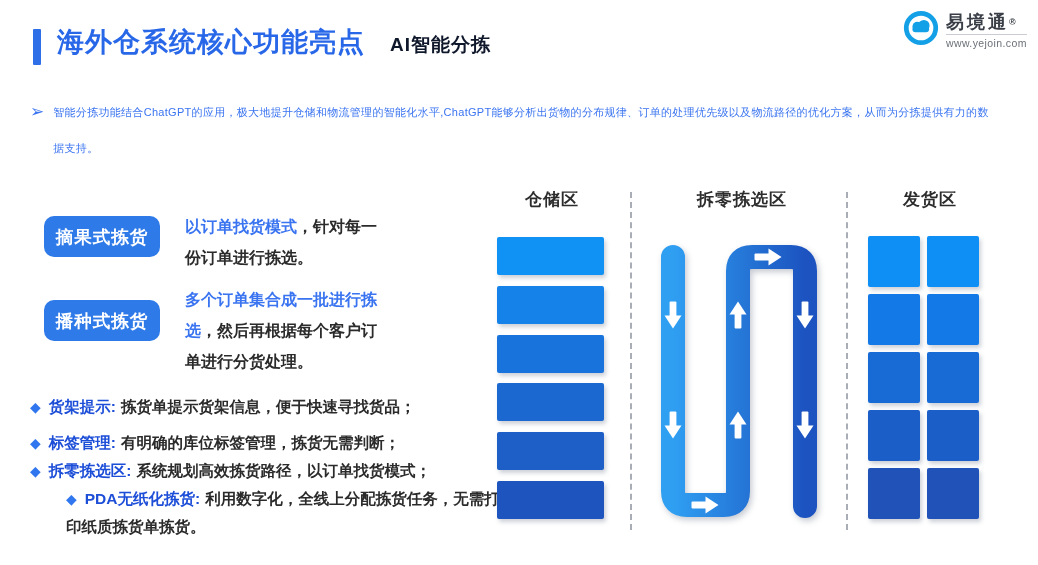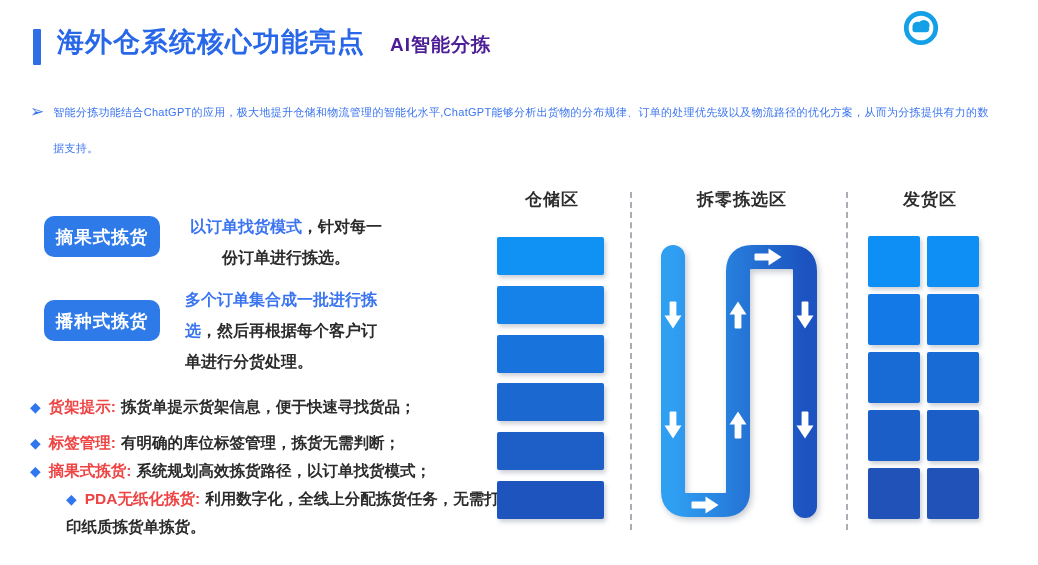--- a/index.html
+++ b/index.html
@@ -4,44 +4,44 @@
 <style>
   html,body{margin:0;padding:0;}
   body{
     width:1038px;height:565px;position:relative;background:#ffffff;overflow:hidden;
     font-family:"Liberation Sans","DejaVu Sans",sans-serif;
   }
   
   .title-bar{position:absolute;left:33px;top:29px;width:8px;height:36px;background:#2e6fe8;border-radius:1px;}
   .header{position:absolute;left:57px;top:24px;display:flex;align-items:baseline;gap:25px;white-space:nowrap;}
   .title{font-size:27px;font-weight:700;color:#2767e8;letter-spacing:1px;}
-  .subtitle{font-size:19px;font-weight:700;color:#4c1d95;letter-spacing:1px;}
+  .subtitle{font-size:19px;font-weight:700;color:#0f172a;letter-spacing:1px;}
   
   .logo{position:absolute;left:902px;top:9px;display:flex;align-items:center;gap:6px;}
   .logo-text{display:flex;flex-direction:column;}
   .logo-name-row{font-size:18px;font-weight:700;color:#3a3f47;letter-spacing:3px;line-height:20px;
     border-bottom:1px solid #c9cdd2;padding-bottom:2px;white-space:nowrap;}
   .logo-reg{font-size:9px;vertical-align:top;letter-spacing:0;color:#3a3f47;}
   .logo-url{font-size:10.5px;color:#6b7077;letter-spacing:.4px;margin-top:2px;}
   
   .intro{position:absolute;left:30px;top:94px;width:965px;display:flex;gap:9px;}
   .intro-arrow{color:#3a74f0;font-size:17px;line-height:36px;flex:0 0 auto;}
   .intro-text{color:#3a74f0;font-size:11px;line-height:36px;font-weight:500;letter-spacing:.3px;}
   
   .mode-btn{position:absolute;width:116px;height:41px;background:#2e7ae8;border-radius:10px;color:#fff;
     font-size:17.5px;font-weight:700;display:flex;align-items:center;justify-content:center;letter-spacing:1px;}
   #btn1{left:44px;top:216px;} #btn2{left:44px;top:300px;}
   .mode-desc{position:absolute;left:185px;width:202px;font-size:16px;font-weight:600;line-height:31px;color:#2b2b2b;}
-  #desc1{top:211px;text-align:center;} #desc2{top:284px;}
+  #desc1{top:211px;} #desc2{top:284px;}
   .hl{color:#3a74f0;}
   
   .feature{position:absolute;left:30px;width:452px;font-size:15.5px;font-weight:600;color:#2b2b2b;line-height:27px;}
   #f1{top:393px;} #f2{top:429px;} #f3{top:457px;} #f4{top:485px;width:438px;margin-left:36px;}
   .diamond{color:#2f76ef;font-size:14px;margin-right:8px;}
-  .f-label{color:#ef4444;margin-right:5px;}
+  .f-label{color:#1d4ed8;margin-right:5px;}
   
   .zone-label{position:absolute;top:188px;transform:translateX(-50%);font-size:17px;font-weight:700;color:#2c2c2c;letter-spacing:1px;white-space:nowrap;}
   #z1{left:552px;} #z2{left:742px;} #z3{left:930px;}
   .vsep{position:absolute;top:192px;height:338px;width:0;border-left:2px dashed #a9aeb6;}
   #sep1{left:630px;} #sep2{left:846px;}
   .shelf-stack{position:absolute;left:497px;top:237px;display:flex;flex-direction:column;gap:10.8px;}
   .shelf{width:107px;height:38px;border-radius:2px;box-shadow:2px 3px 4px rgba(110,120,140,.35);}
   .shelf:nth-child(1){background:#0f92f4;}
   .shelf:nth-child(2){background:#1482e9;}
   .shelf:nth-child(3){background:#1874dc;}
@@ -70,20 +70,24 @@
   <span>
     <svg width="38" height="38" viewBox="0 0 40 40">
       <circle cx="20" cy="20" r="15.5" fill="none" stroke="#14a0e6" stroke-width="5"></circle>
       <g fill="#14a0e6">
         <circle cx="16" cy="18.5" r="5"></circle>
         <circle cx="23" cy="17.5" r="6"></circle>
         <rect x="11" y="18" width="17.5" height="6.5" rx="3.2"></rect>
       </g>
     </svg>
   </span>
+  <span class="logo-text">
+    <span class="logo-name-row"><span>易境通</span><sup class="logo-reg">®</sup></span>
+    <span class="logo-url">www.yejoin.com</span>
+  </span>
 </div>
 
 <div class="intro">
   <span class="intro-arrow">➢</span>
   <span class="intro-text">智能分拣功能结合ChatGPT的应用，极大地提升仓储和物流管理的智能化水平,ChatGPT能够分析出货物的分布规律、订单的处理优先级以及物流路径的优化方案，从而为分拣提供有力的数据支持。</span>
 </div>
 
 <div class="mode-btn" id="btn1">摘果式拣货</div>
 <div class="mode-desc" id="desc1">
   <span class="hl">以订单找货模式</span><span>，针对每一份订单进行拣选。</span>
@@ -94,21 +98,21 @@
   <span class="hl">多个订单集合成一批进行拣选</span><span>，然后再根据每个客户订单进行分货处理。</span>
 </div>
 
 <div class="feature" id="f1">
   <span class="diamond">◆</span><span class="f-label">货架提示:</span><span>拣货单提示货架信息，便于快速寻找货品；</span>
 </div>
 <div class="feature" id="f2">
   <span class="diamond">◆</span><span class="f-label">标签管理:</span><span>有明确的库位标签管理，拣货无需判断；</span>
 </div>
 <div class="feature" id="f3">
-  <span class="diamond">◆</span><span class="f-label">摘果式拣货:</span><span>系统规划高效拣货路径，以订单找货模式；</span>
+  <span class="diamond">◆</span><span class="f-label">拆零拣选区:</span><span>系统规划高效拣货路径，以订单找货模式；</span>
 </div>
 <div class="feature" id="f4">
   <span class="diamond">◆</span><span class="f-label">PDA无纸化拣货:</span><span>利用数字化，全线上分配拣货任务，无需打印纸质拣货单拣货。</span>
 </div>
 
 <div class="zone-label" id="z1">仓储区</div>
 <div class="zone-label" id="z2">拆零拣选区</div>
 <div class="zone-label" id="z3">发货区</div>
 
 <div class="vsep" id="sep1"></div>

